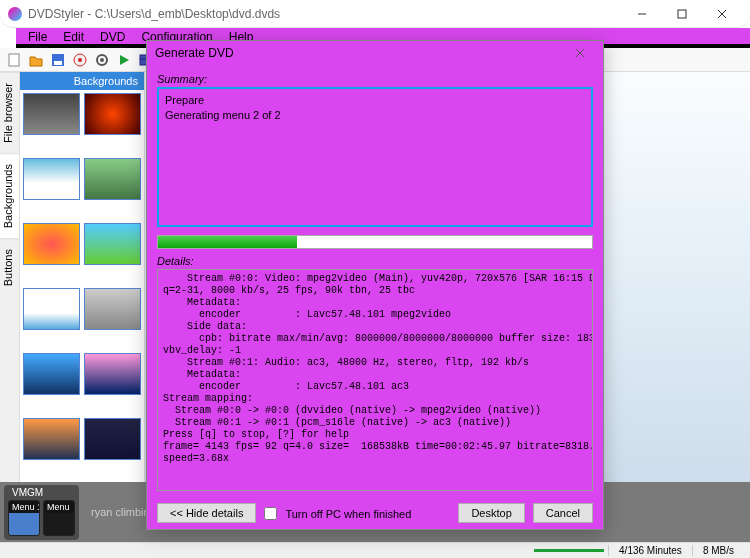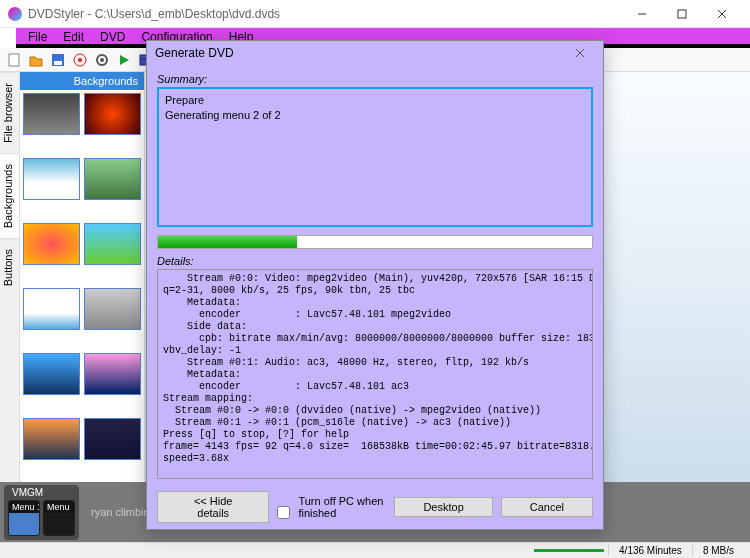--- a/index.html
+++ b/index.html
@@ -1,18 +1,18 @@
 <!DOCTYPE html>
 <html><head>
 <meta charset="utf-8">
 <style>
 * { box-sizing: border-box; margin: 0; padding: 0; }
 body { font-family: "Segoe UI", Tahoma, sans-serif; font-size: 11px; background: #fff; width: 750px; height: 558px; overflow: hidden; position: relative; }
 
-.titlebar { height: 28px; background: #fff; display: flex; align-items: center; padding: 0 8px; border-bottom: 1px solid #e5e5e5; }
+.titlebar { height: 28px; background: #fff; display: flex; align-items: center; padding: 0 8px; border-bottom: 1px solid #e5e5e5; border-radius: 13px; }
 .titlebar .app-icon { width: 14px; height: 14px; margin-right: 6px; background: linear-gradient(135deg, #f0a, #3cf); border-radius: 50%; }
 .titlebar .title { flex: 1; color: #666; font-size: 12px; }
 .winbtn { width: 40px; height: 24px; display: flex; align-items: center; justify-content: center; color: #333; cursor: pointer; }
 
 .menubar { height: 20px; display: flex; padding: 0 4px; background: #d946ef; border-bottom: 4px solid #000000; margin-left: 16px; }
 .menubar .menu { padding: 2px 8px; cursor: pointer; font-size: 12px; }
 
 .toolbar { height: 24px; display: flex; gap: 2px; padding: 2px 4px; background: #f8f8f8; border-bottom: 1px solid #ddd; align-items: center; }
 .toolbtn { width: 20px; height: 20px; display: flex; align-items: center; justify-content: center; cursor: pointer; border-radius: 2px; }
 
@@ -50,32 +50,32 @@
 .tl-thumb { flex: 1; background: #4a7fcc; }
 .tl-thumb.bl { background: #1a1a1a; }
 .tl-plain { color: #ccc; font-size: 11px; margin-left: 8px; }
 
 .statusbar { height: 16px; background: #f0f0f0; border-top: 1px solid #ddd; display: flex; align-items: center; font-size: 10px; padding: 0 6px; }
 .status-spacer { flex: 1; }
 .status-cell { border-left: 1px solid #ccc; padding: 0 10px; }
 .status-accent { width: 70px; height: 3px; background: #1e9f34; margin-right: 4px; }
 
 
-.dialog { position: absolute; top: 40px; left: 146px; width: 458px; height: 490px; background: #c4b5fd; border: 1px solid #888; box-shadow: 0 4px 18px rgba(0,0,0,.25); display: flex; flex-direction: column; }
+.dialog { position: absolute; top: 40px; left: 146px; width: 458px; height: 490px; background: #d946ef; border: 1px solid #888; box-shadow: 0 4px 18px rgba(0,0,0,.25); display: flex; flex-direction: column; }
 .dlg-title { height: 24px; display: flex; align-items: center; padding: 0 8px; font-size: 12px; }
 .dlg-title span { flex: 1; }
 .dlg-close { width: 20px; text-align: center; cursor: pointer; color: #555; }
 .dlg-body { flex: 1; padding: 6px 10px; display: flex; flex-direction: column; overflow: hidden; }
 .dlg-label { font-size: 11px; margin: 2px 0; font-style: italic; }
 .summary-box { border: 2px solid #0ea5e9; height: 140px; padding: 4px 6px; font-size: 11px; line-height: 1.4; overflow: auto; }
 .progress { height: 14px; border: 1px solid #aaa; margin: 8px 0 4px; background: #fff; position: relative; }
 .progress-fill { height: 100%; width: 32%; background: linear-gradient(180deg, #4fd24f, #0aa50a); }
 .details-box { border: 1px solid #999; flex: 1; padding: 3px 5px; font-family: "Courier New", monospace; font-size: 10px; line-height: 1.2; white-space: pre; overflow: auto; }
 .dlg-footer { padding: 6px 10px; display: flex; align-items: center; gap: 8px; }
-.btn { border: 1px solid #adadad; background: #e1e1e1; padding: 3px 28px; font-size: 11px; cursor: pointer; }
+.btn { border: 1px solid #adadad; background: #e1e1e1; padding: 3px 12px; font-size: 11px; cursor: pointer; }
 .chk { display: flex; align-items: flex-end; gap: 8px; font-size: 11px; }
 .chk input { width: 13px; height: 13px; }
 .push-right { margin-left: auto; }
 
 svg { display: block; }
 </style>
 </head>
 <body>
 
 <div class="titlebar">

